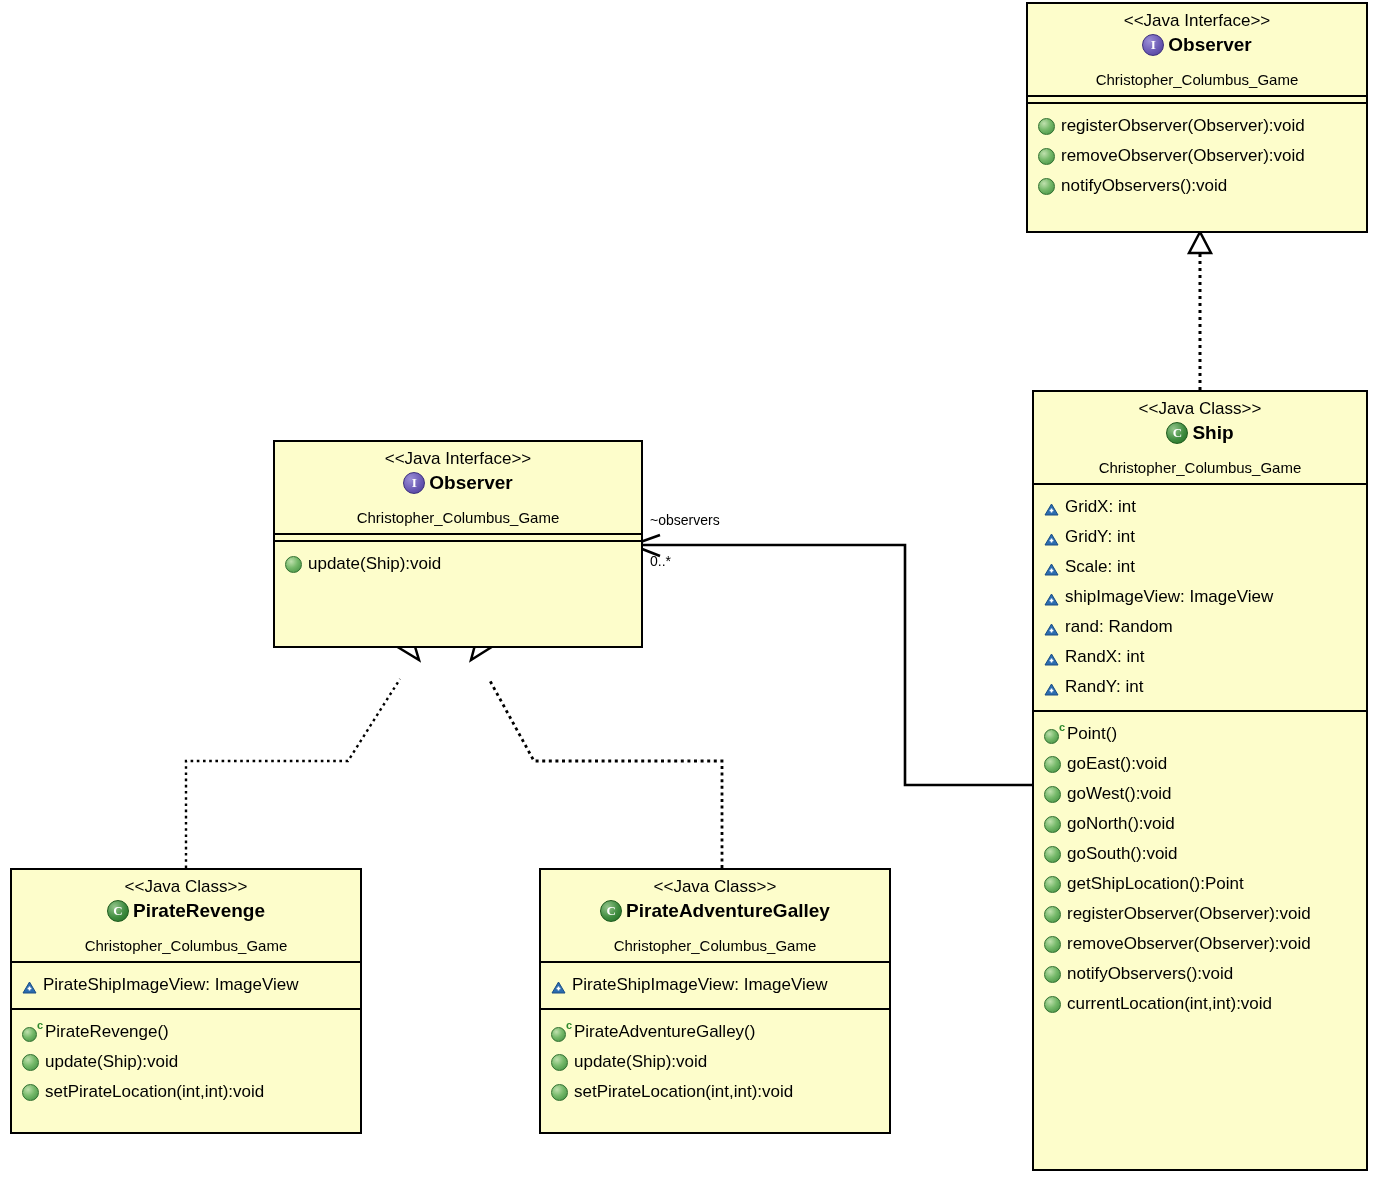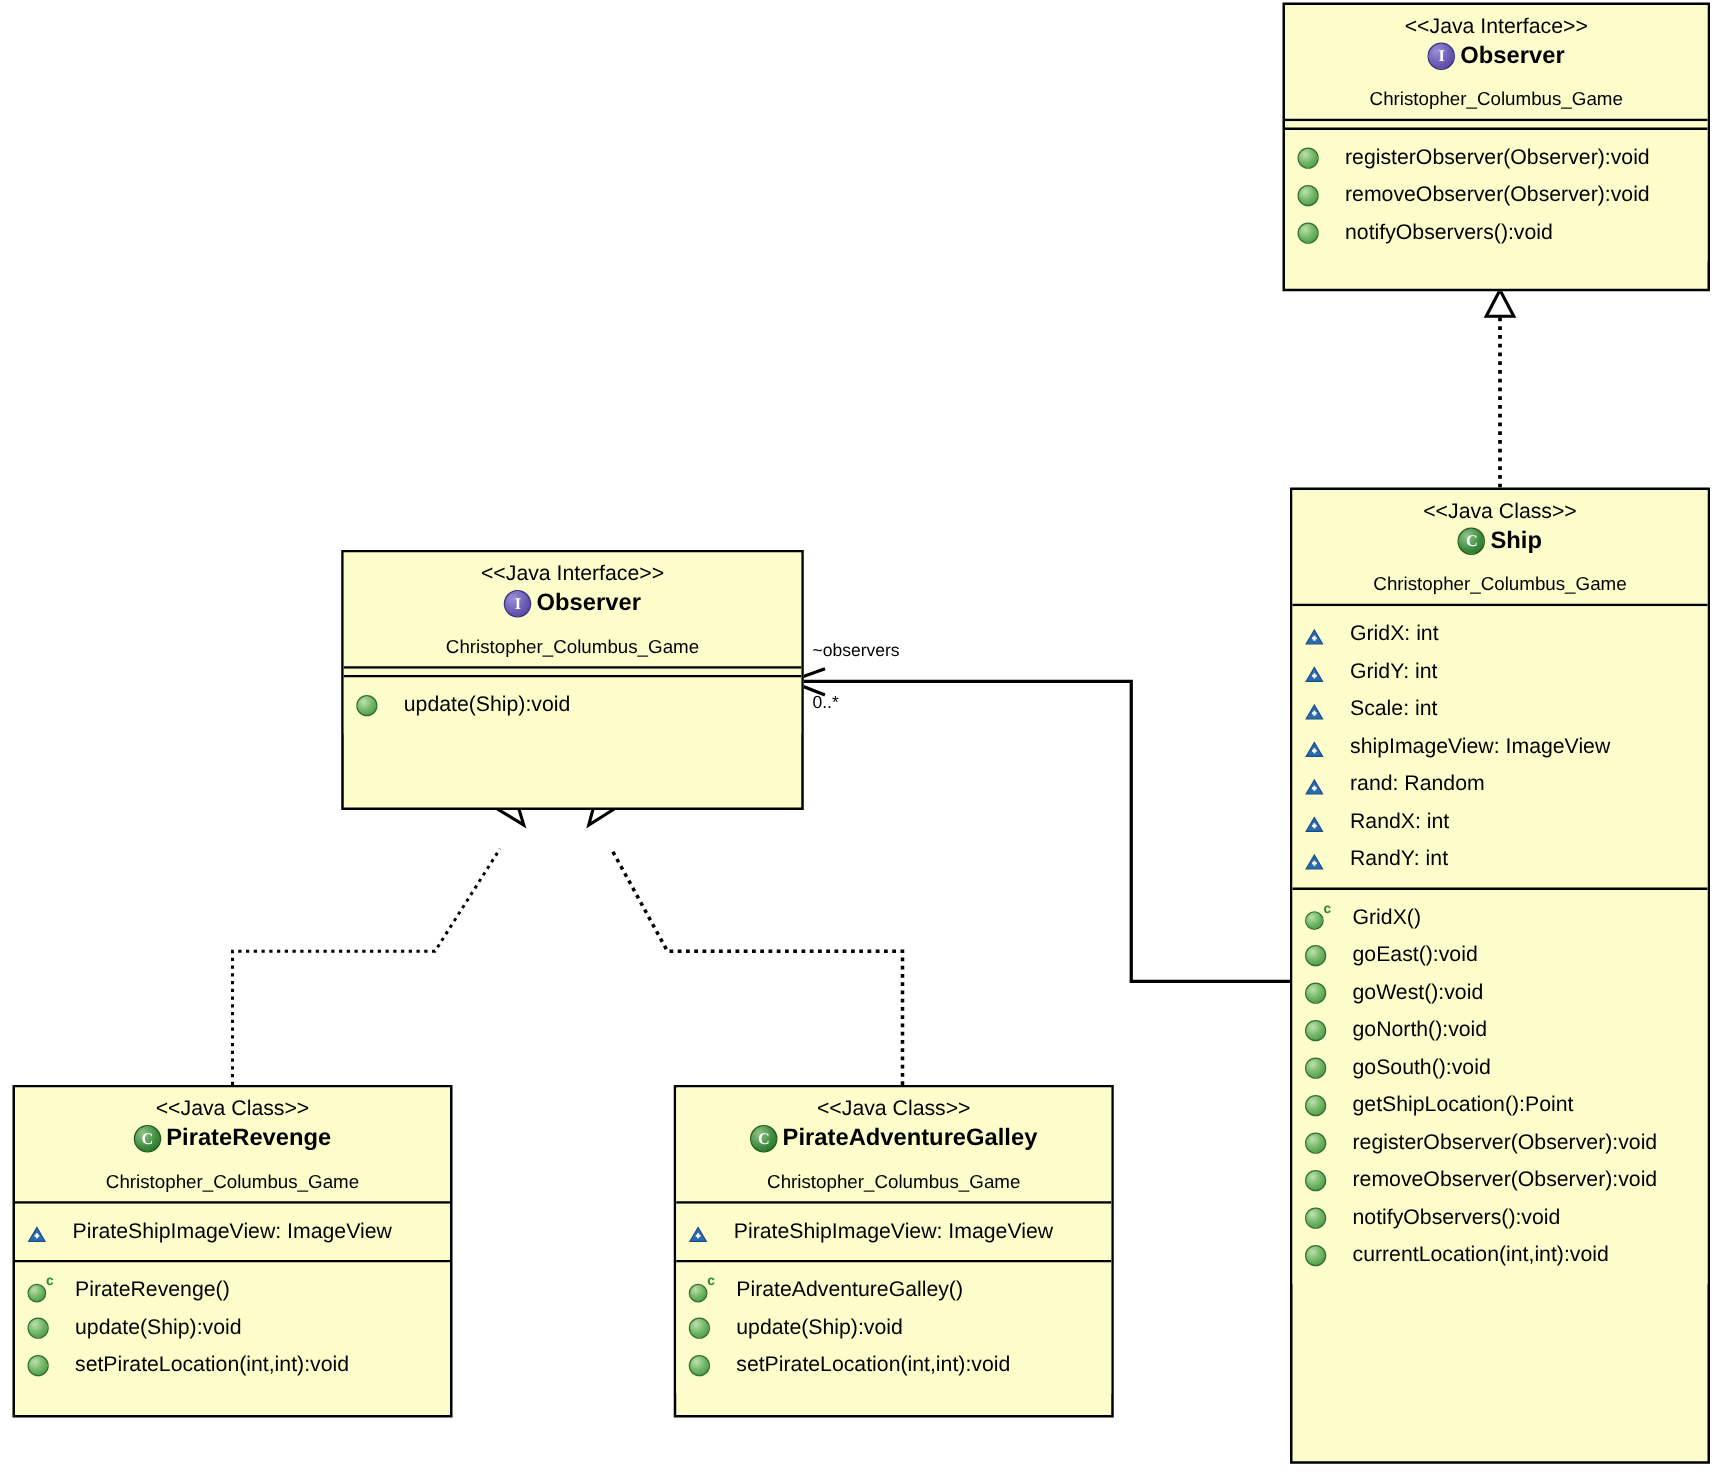--- a/index.html
+++ b/index.html
@@ -76,21 +76,21 @@
     border-bottom: 2px solid #000;
   }
   .compartment.empty-attrs {
     padding: 0;
     height: 5px;
     border-bottom: 2px solid #000;
   }
   .member {
     display: flex;
     align-items: center;
-    gap: 21px;
+    gap: 6px;
     font-size: 17px;
     color: #000;
     line-height: 20px;
     padding: 5px 6px 5px 6px;
     white-space: nowrap;
   }
 
   
   .ico {
     flex: 0 0 auto;
@@ -291,21 +291,21 @@
         </span>
         <span>RandY: int</span>
       </div>
     </div>
     <div class="compartment">
       <div class="member">
         <span class="ico ico-ctor">
           <span class="ball"></span>
             <span class="badge">c</span>
         </span>
-        <span>GridX()</span>
+        <span>Point()</span>
       </div>
       <div class="member">
         <span class="ico ico-method"></span>
         <span>goEast():void</span>
       </div>
       <div class="member">
         <span class="ico ico-method"></span>
         <span>goWest():void</span>
       </div>
       <div class="member">

